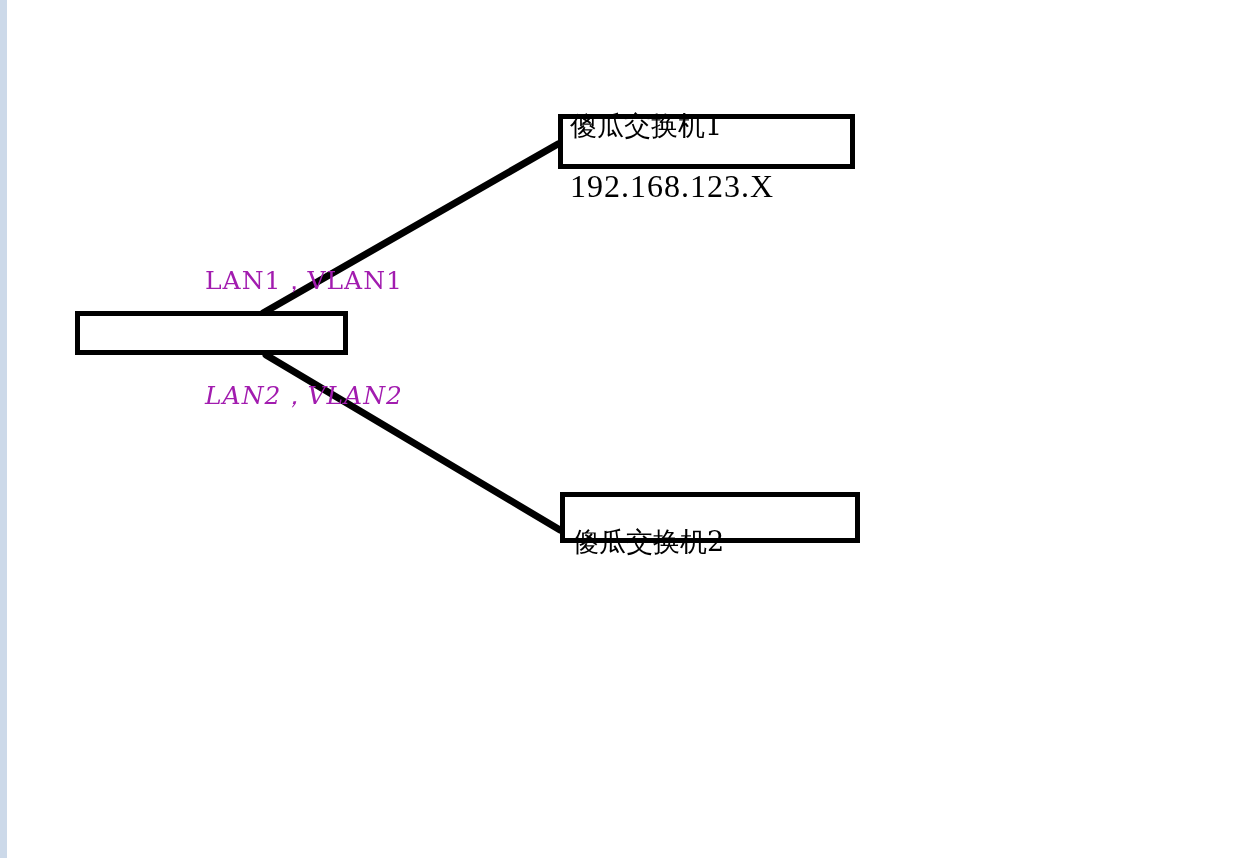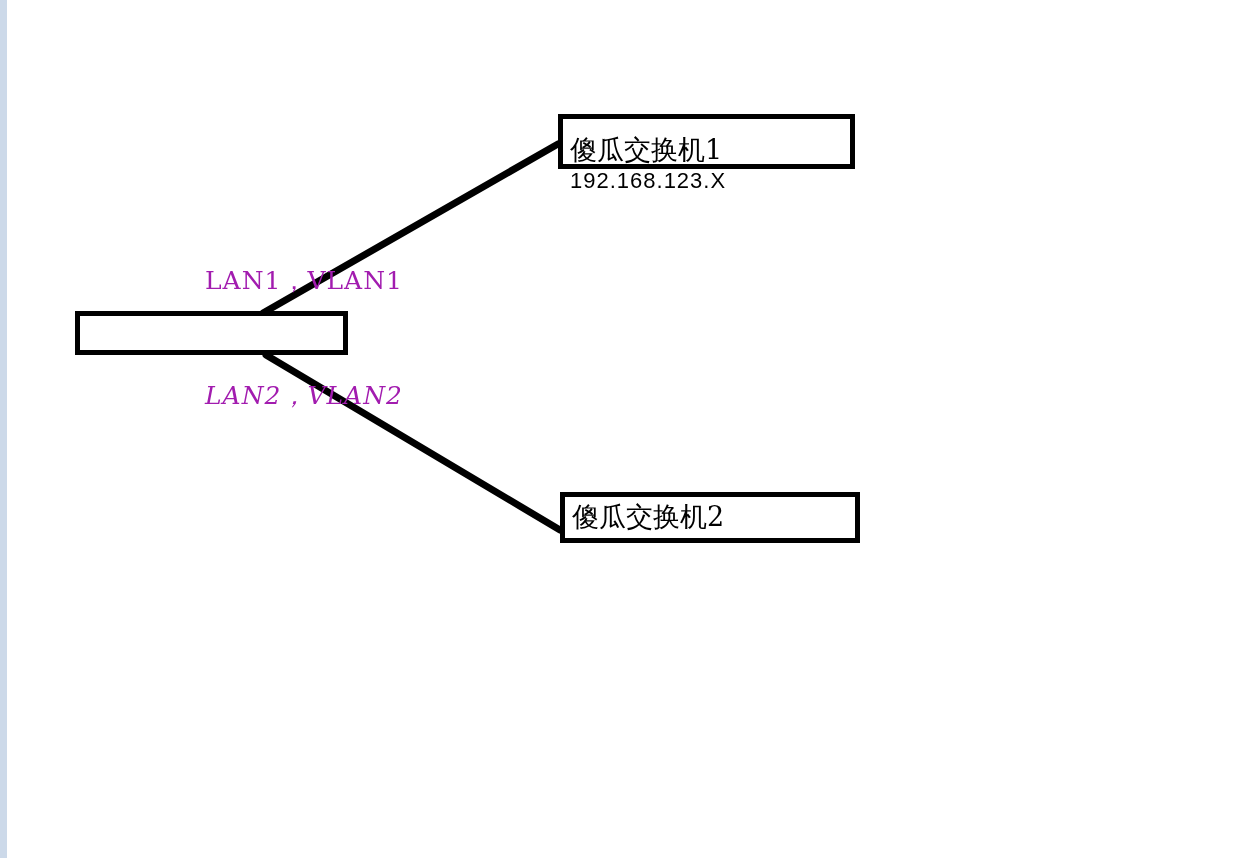--- a/index.html
+++ b/index.html
@@ -45,42 +45,42 @@
     white-space: nowrap;
     color: #000000;
     font-family: "DejaVu Serif", "Liberation Serif", serif;
     font-size: 27px;
     line-height: 1;
   }
   .ip-label {
     position: absolute;
     white-space: nowrap;
     color: #000000;
-    font-family: Liberation Sans, sans-serif;
-    font-size: 22px;
+    font-family: Liberation Serif, serif;
+    font-size: 32px;
     line-height: 1;
     letter-spacing: 1px;
   }
   .link-label {
     position: absolute;
     white-space: nowrap;
     color: #a21caf;
     font-family: "DejaVu Serif", "Liberation Serif", serif;
     font-size: 25px;
     line-height: 1;
     letter-spacing: 1px;
   }
 
   
   #router-box      { left: 75px;  top: 311px; width: 273px; height: 44px; }
   #switch1-box     { left: 558px; top: 114px; width: 297px; height: 55px; }
   #switch2-box     { left: 560px; top: 492px; width: 300px; height: 51px; }
 
-  #switch1-name    { left: 570px; top: 136px; text-align: right; }
-  #switch2-name    { left: 572px; top: 503px; }
+  #switch1-name    { left: 570px; top: 112px; text-align: right; }
+  #switch2-name    { left: 572px; top: 528px; }
 
   #switch1-ip      { left: 570px; top: 170px; }
   #switch2-ip      { left: 572px; top: 538px; }
 
   #link1-label     { left: 205px; top: 268px; }
   #link2-label     { left: 205px; top: 383px; font-style: italic; }
 </style>
 </head>
 <body>
 

